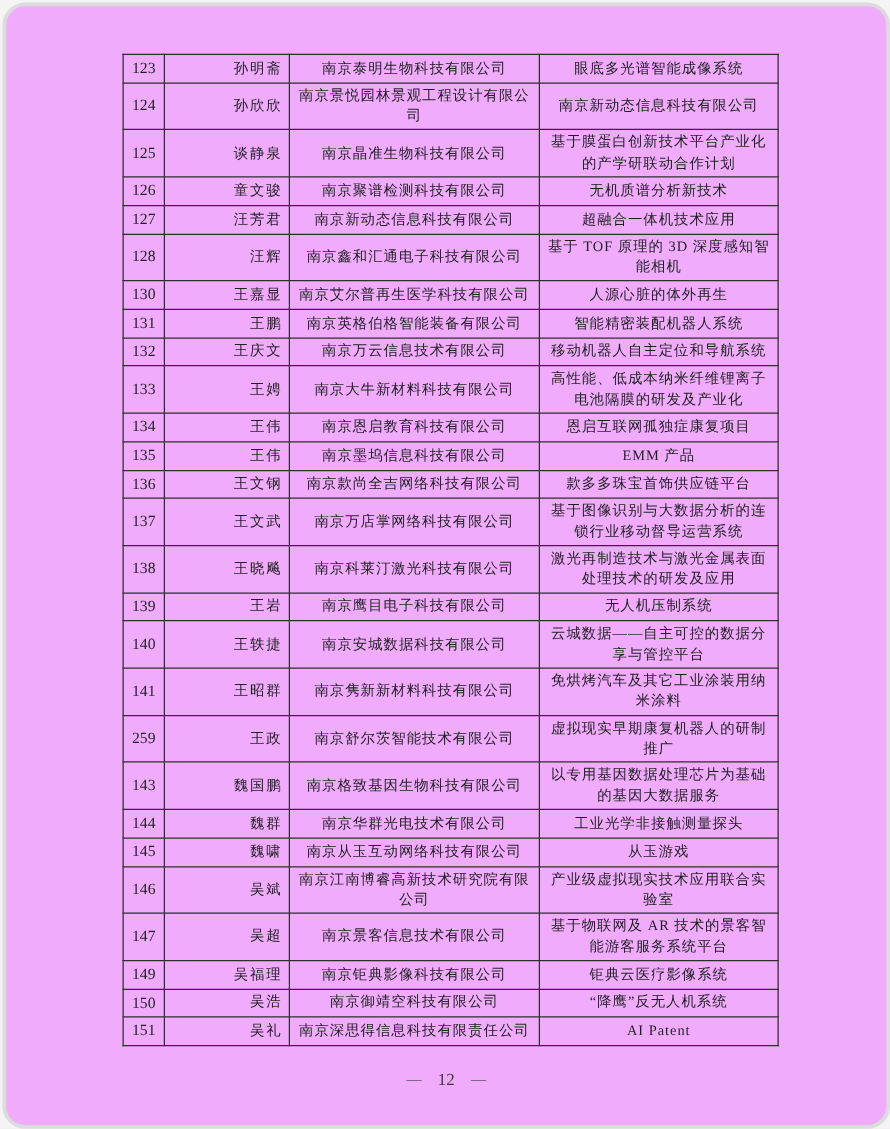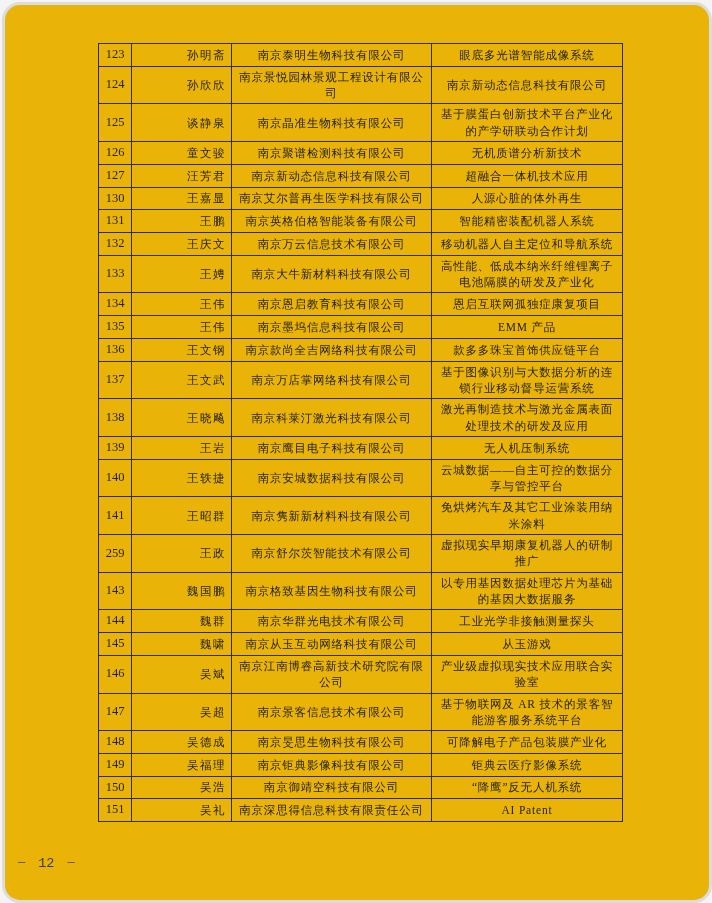--- a/index.html
+++ b/index.html
@@ -5,21 +5,21 @@
   html, body {
     margin: 0; padding: 0;
     width: 712px; height: 903px;
     background: #f4f4f4;
     font-family: "Liberation Serif", "DejaVu Serif", serif;
   }
   .page-card {
     position: absolute;
     left: 2px; top: 2px;
     width: 704px; height: 895px;
-    background: #eab308;
+    background: #f0abfc;
     border: 3px solid #dcdcdc;
     border-radius: 18px;
     overflow: hidden;
   }
   table.doc-table {
     position: absolute;
     left: 93px; top: 38px;
     width: 524px;
     border-collapse: collapse;
     table-layout: fixed;
@@ -49,23 +49,23 @@
     letter-spacing: 1.5px;
   }
   td.c-comp, td.c-proj {
     text-align: center;
     letter-spacing: 0.8px;
   }
   .page-footer {
     position: absolute;
     left: 0; right: 0;
     top: 851px;
+    text-align: center;
     font-size: 13.5px;
     color: #3c3c3c;
-    font-family: Liberation Mono, monospace;
   }
   .page-footer .dash {
     color: #555;
     margin: 0 13px;
     font-size: 12px;
     vertical-align: 1px;
   }
 </style>
 </head>
 <body>
@@ -104,20 +104,26 @@
           <td class="c-comp">南京聚谱检测科技有限公司</td>
           <td class="c-proj">无机质谱分析新技术</td>
         </tr>
       <tr>
           <td class="c-no">127</td>
           <td class="c-name">汪芳君</td>
           <td class="c-comp">南京新动态信息科技有限公司</td>
           <td class="c-proj">超融合一体机技术应用</td>
         </tr>
       <tr>
+          <td class="c-no">128</td>
+          <td class="c-name">汪辉</td>
+          <td class="c-comp">南京鑫和汇通电子科技有限公司</td>
+          <td class="c-proj">基于 TOF 原理的 3D 深度感知智能相机</td>
+        </tr>
+      <tr>
           <td class="c-no">130</td>
           <td class="c-name">王嘉显</td>
           <td class="c-comp">南京艾尔普再生医学科技有限公司</td>
           <td class="c-proj">人源心脏的体外再生</td>
         </tr>
       <tr>
           <td class="c-no">131</td>
           <td class="c-name">王鹏</td>
           <td class="c-comp">南京英格伯格智能装备有限公司</td>
           <td class="c-proj">智能精密装配机器人系统</td>
@@ -212,26 +218,20 @@
           <td class="c-comp">南京江南博睿高新技术研究院有限公司</td>
           <td class="c-proj">产业级虚拟现实技术应用联合实验室</td>
         </tr>
       <tr>
           <td class="c-no">147</td>
           <td class="c-name">吴超</td>
           <td class="c-comp">南京景客信息技术有限公司</td>
           <td class="c-proj">基于物联网及 AR 技术的景客智能游客服务系统平台</td>
         </tr>
       <tr>
-          <td class="c-no">148</td>
-          <td class="c-name">吴德成</td>
-          <td class="c-comp">南京旻思生物科技有限公司</td>
-          <td class="c-proj">可降解电子产品包装膜产业化</td>
-        </tr>
-      <tr>
           <td class="c-no">149</td>
           <td class="c-name">吴福理</td>
           <td class="c-comp">南京钜典影像科技有限公司</td>
           <td class="c-proj">钜典云医疗影像系统</td>
         </tr>
       <tr>
           <td class="c-no">150</td>
           <td class="c-name">吴浩</td>
           <td class="c-comp">南京御靖空科技有限公司</td>
           <td class="c-proj">“降鹰”反无人机系统</td>

